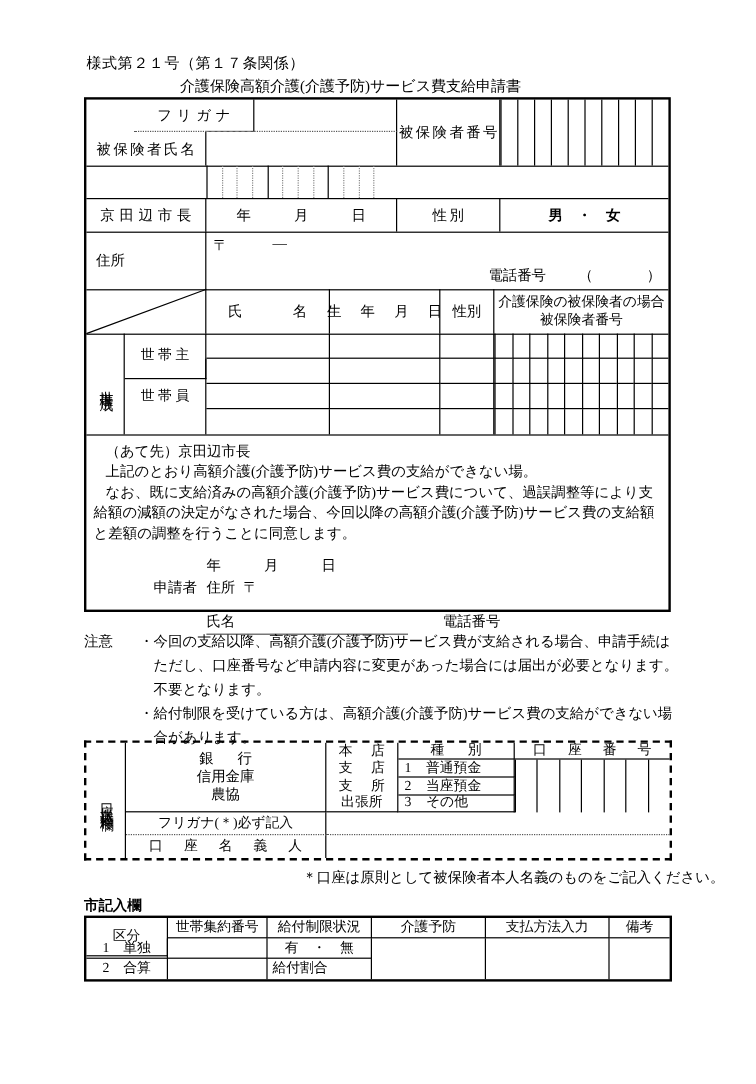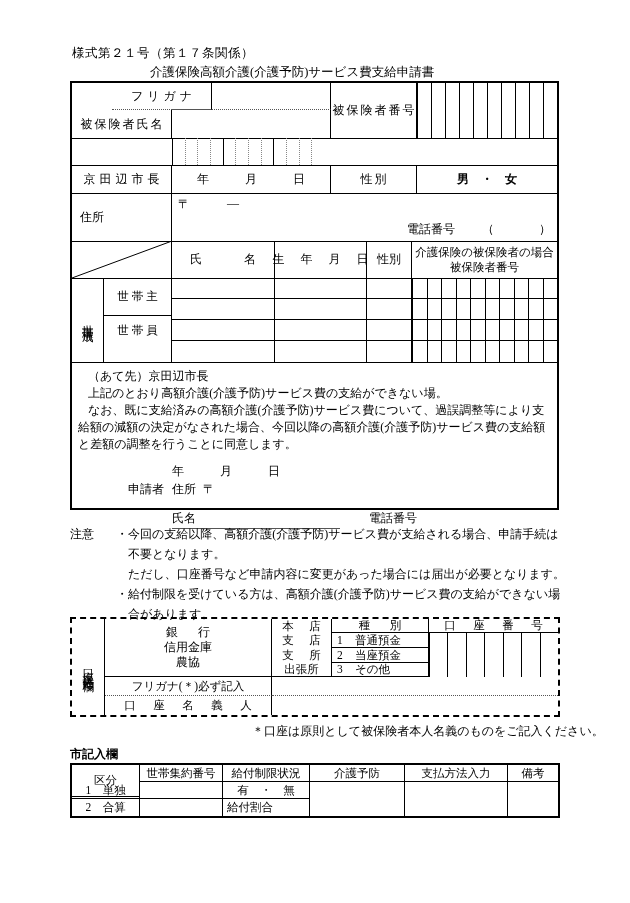--- a/index.html
+++ b/index.html
@@ -303,22 +303,22 @@
     </div>
 
   </div>
 
   <div class="notes">
     <div class="note-row">
       <span class="note-label">注意</span>
       <span class="note-bullet">・</span>
       <span class="note-text">今回の支給以降、高額介護(介護予防)サービス費が支給される場合、申請手続は</span>
     </div>
+    <div class="note-indent">ただし、口座番号など申請内容に変更があった場合には届出が必要となります。</div>
     <div class="note-indent">不要となります。</div>
-    <div class="note-indent">ただし、口座番号など申請内容に変更があった場合には届出が必要となります。</div>
     <div class="note-row">
       <span class="note-label"></span>
       <span class="note-bullet">・</span>
       <span class="note-text">給付制限を受けている方は、高額介護(介護予防)サービス費の支給ができない場</span>
     </div>
     <div class="note-indent">合があります。</div>
   </div>
 
   <div class="bankframe">
 

